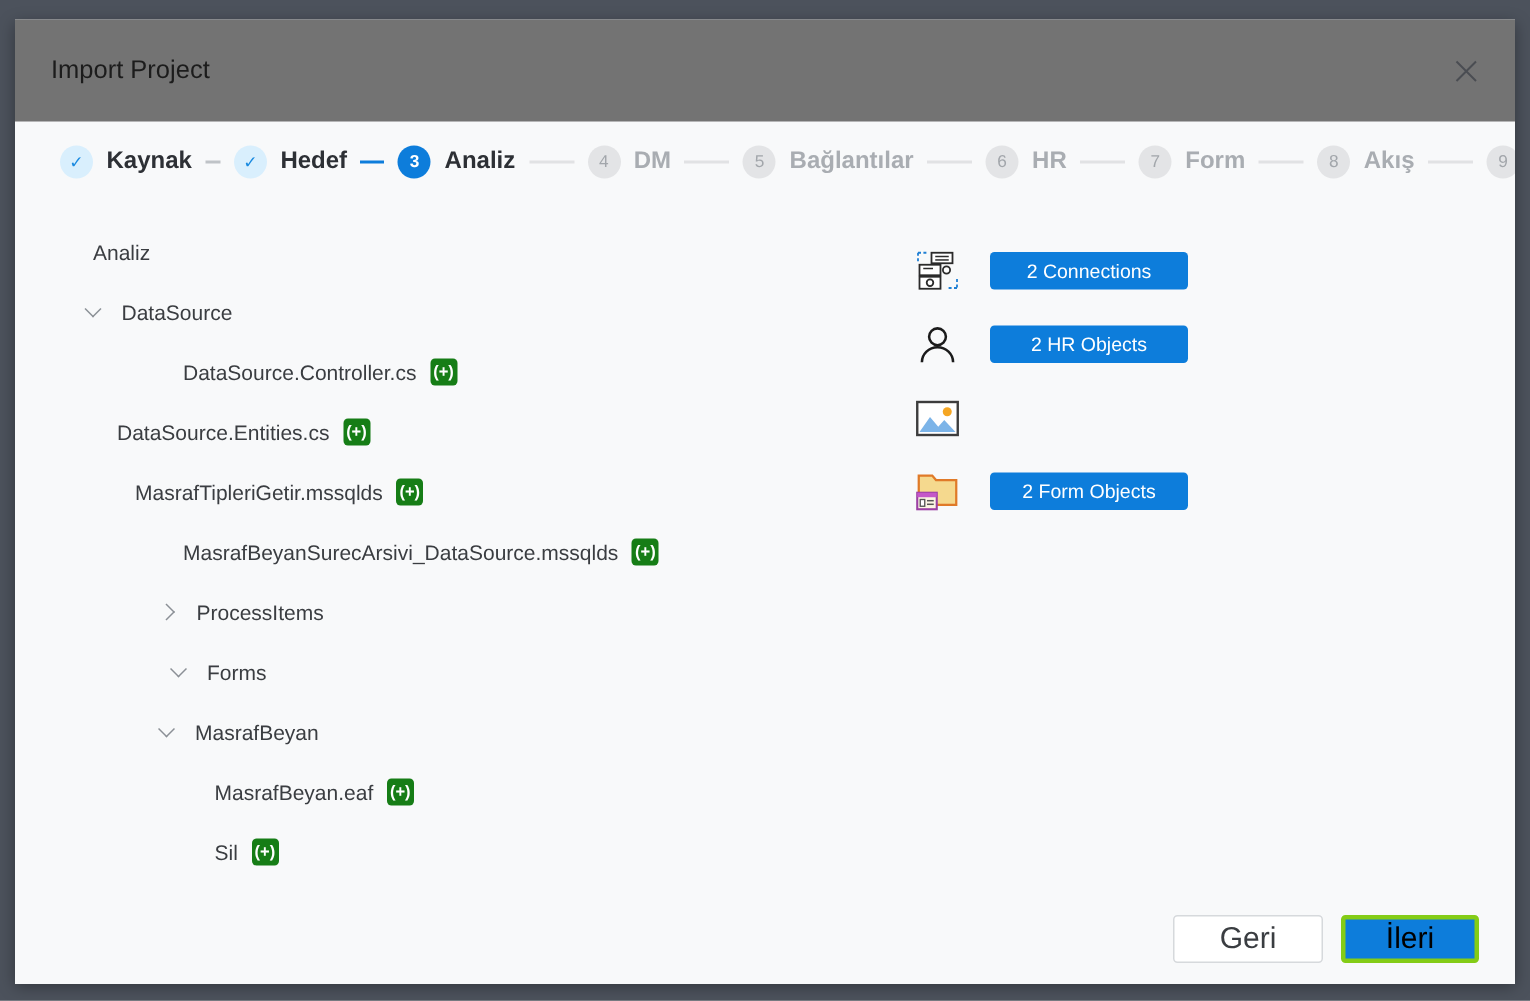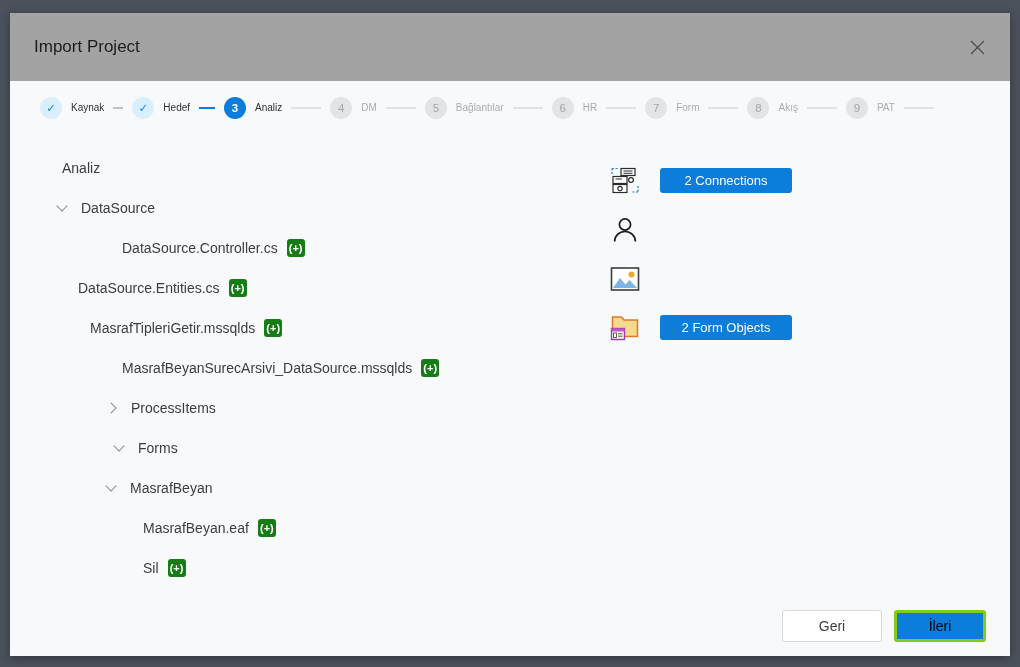--- a/index.html
+++ b/index.html
@@ -13,21 +13,21 @@
     position: absolute;
     left: 10px; top: 13px;
     width: 1000px; height: 643px;
     background: #f8f9fa;
     display: flex; flex-direction: column;
     box-shadow: 0 2px 10px rgba(0,0,0,.35);
   }
   
   #header {
     height: 68px; flex: none;
-    background: #a3a3a3;
+    background: #737373;
     display: flex; align-items: center;
     padding: 0 24px 0 24px;
     position: relative;
   }
   #dialog-title {
     font-size: 17px; color: #1c1c1c; font-weight: 400;
   }
   #close-btn {
     position: absolute; right: 16px; top: 50%;
     transform: translateY(-50%);
@@ -46,21 +46,21 @@
   }
   .step { display: flex; align-items: center; flex: none; }
   .step-marker {
     width: 22px; height: 22px; border-radius: 50%;
     display: flex; align-items: center; justify-content: center;
     font-size: 11.5px; flex: none;
   }
   .step-marker.done { background: #d9effd; color: #1a8ae0; }
   .step-marker.active { background: #0d7ddb; color: #ffffff; font-weight: 600; }
   .step-marker.todo { background: #e3e4e6; color: #a2a6ab; }
-  .step-label { font-size: 10px; margin-left: 9px; white-space: nowrap; }
+  .step-label { font-size: 16px; margin-left: 9px; white-space: nowrap; font-weight: bold; }
   .step.done .step-label { color: #2d3035; }
   .step.active .step-label { color: #2d3035; }
   .step.todo .step-label { color: #a9adb2; }
   .connector { flex: none; height: 2px; }
   .connector.short-gray { width: 10px; background: #bfc3c7; margin: 0 9px; }
   .connector.blue { width: 16px; background: #0d7ddb; margin: 0 9px; }
   .connector.gray { width: 30px; background: #e1e2e4; margin: 0 9px; }
   
   #body {
     flex: 1; display: flex; position: relative;
@@ -122,21 +122,21 @@
   }
   
   #footer {
     flex: none; height: 78px;
     display: flex; align-items: center; justify-content: flex-end;
     padding: 0 24px 22px 0;
     background: #f8f9fa;
   }
   .btn {
     height: 32px; border-radius: 3px;
-    font-size: 14px; font-family: inherit; cursor: pointer;
+    font-size: 20px; font-family: inherit; cursor: pointer;
     display: flex; align-items: center; justify-content: center; margin-top: 40px;
   }
   #back-btn {
     width: 100px; background: #ffffff;
     border: 1px solid #d6d9dc; color: #3a3d41;
     margin-right: 12px;
   }
   #next-btn {
     width: 92px; background: #0d7ddb;
     border: 3px solid #84cc16; color: #000000;
@@ -293,20 +293,21 @@
         <button class="info-btn">2 Connections</button>
       </div>
 
       <div class="info-row">
         <div class="info-icon">
           <svg width="30" height="30" viewBox="0 0 30 30" aria-hidden="true">
             <circle cx="15" cy="9.5" r="5.6" fill="none" stroke="#1b1b1b" stroke-width="1.7"></circle>
             <path d="M4.6 26.5 a10.4 10 0 0 1 20.8 0" fill="none" stroke="#1b1b1b" stroke-width="1.7"></path>
           </svg>
         </div>
+        <button class="info-btn">2 HR Objects</button>
       </div>
 
       <div class="info-row">
         <div class="info-icon">
           <svg width="30" height="26" viewBox="0 0 30 26" aria-hidden="true">
             <rect x="1.5" y="2" width="27" height="22" fill="#fff" stroke="#3d3d3d" stroke-width="1.6"></rect>
             <circle cx="21.5" cy="8.5" r="3" fill="#f5a623"></circle>
             <path d="M3 22 L10 12 L15.5 18.5 L19.5 14 L27 22 Z" fill="#7cb4e8"></path>
           </svg>
         </div>

